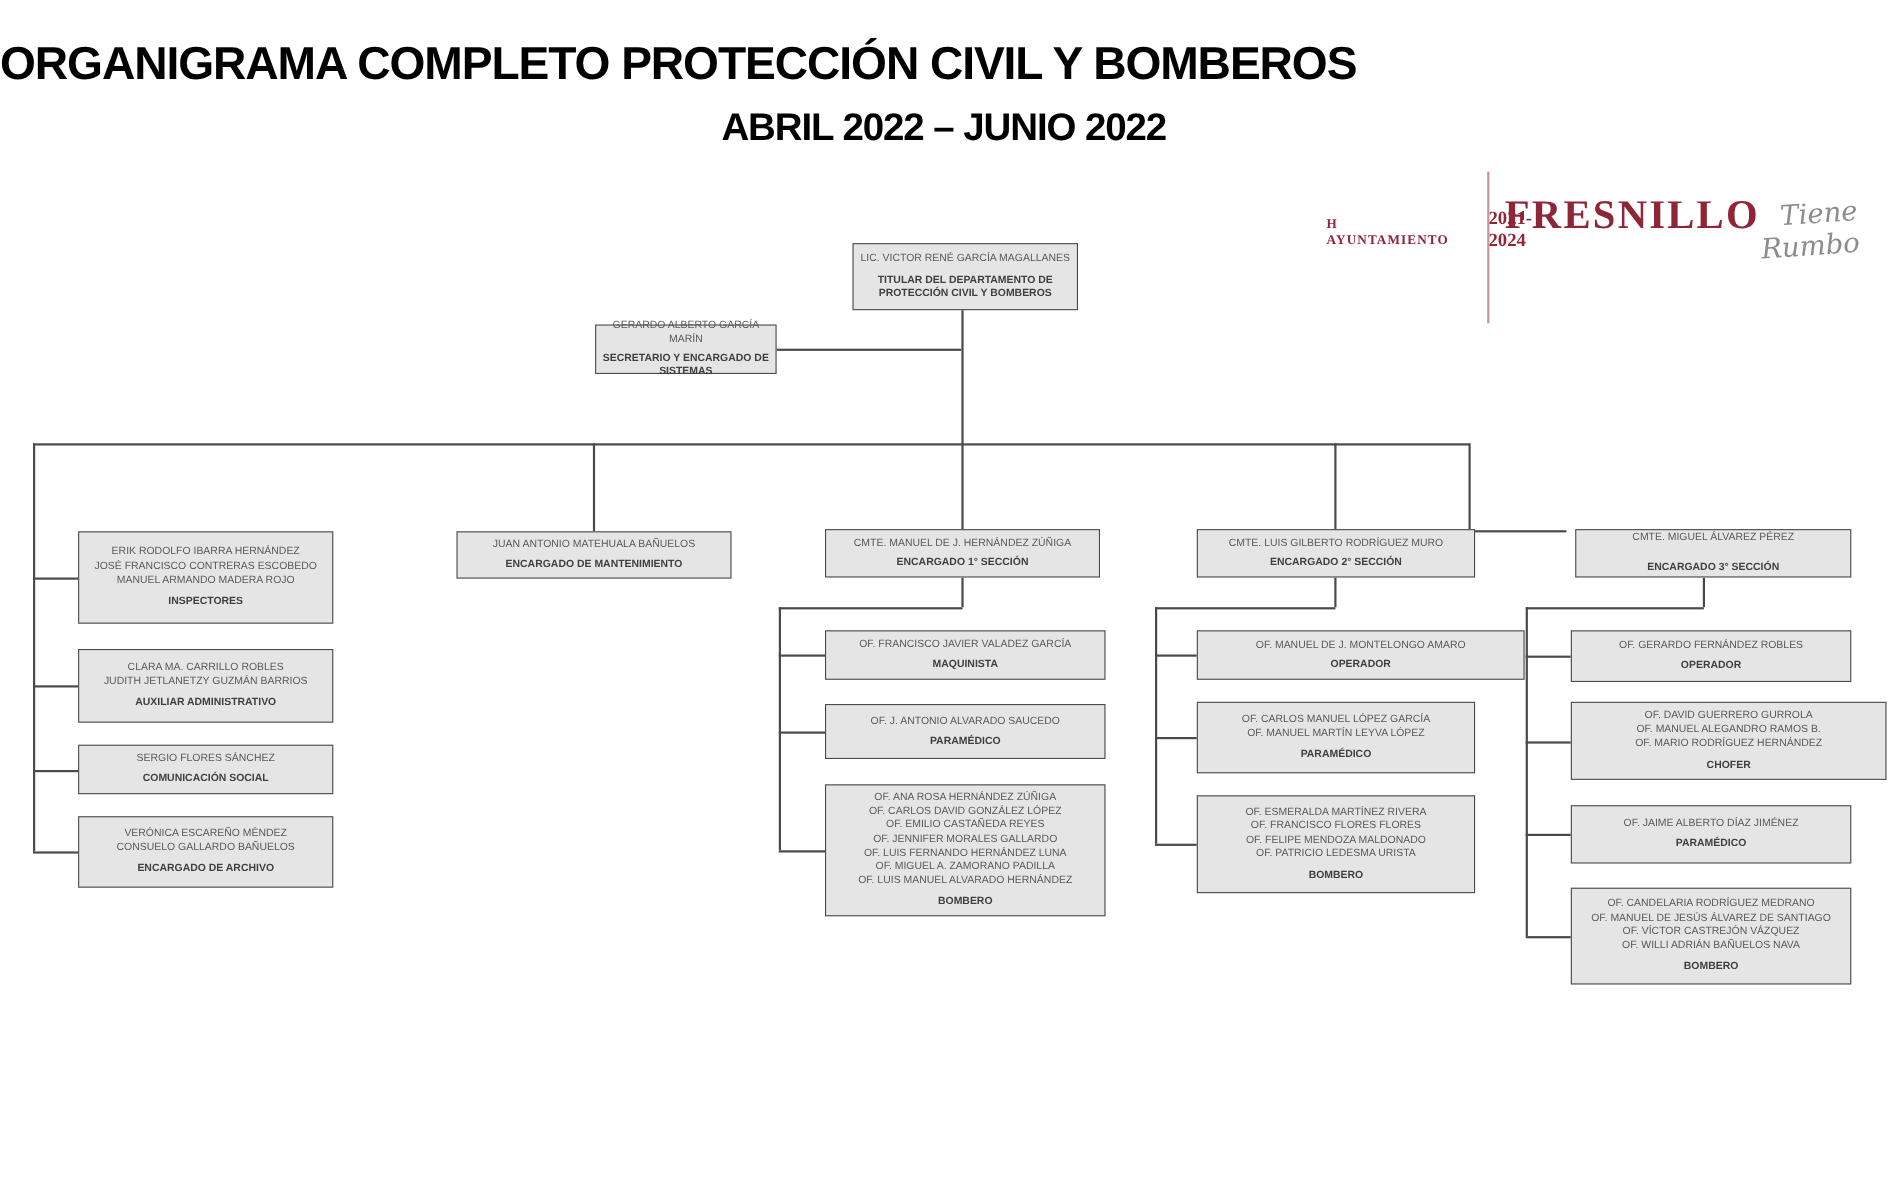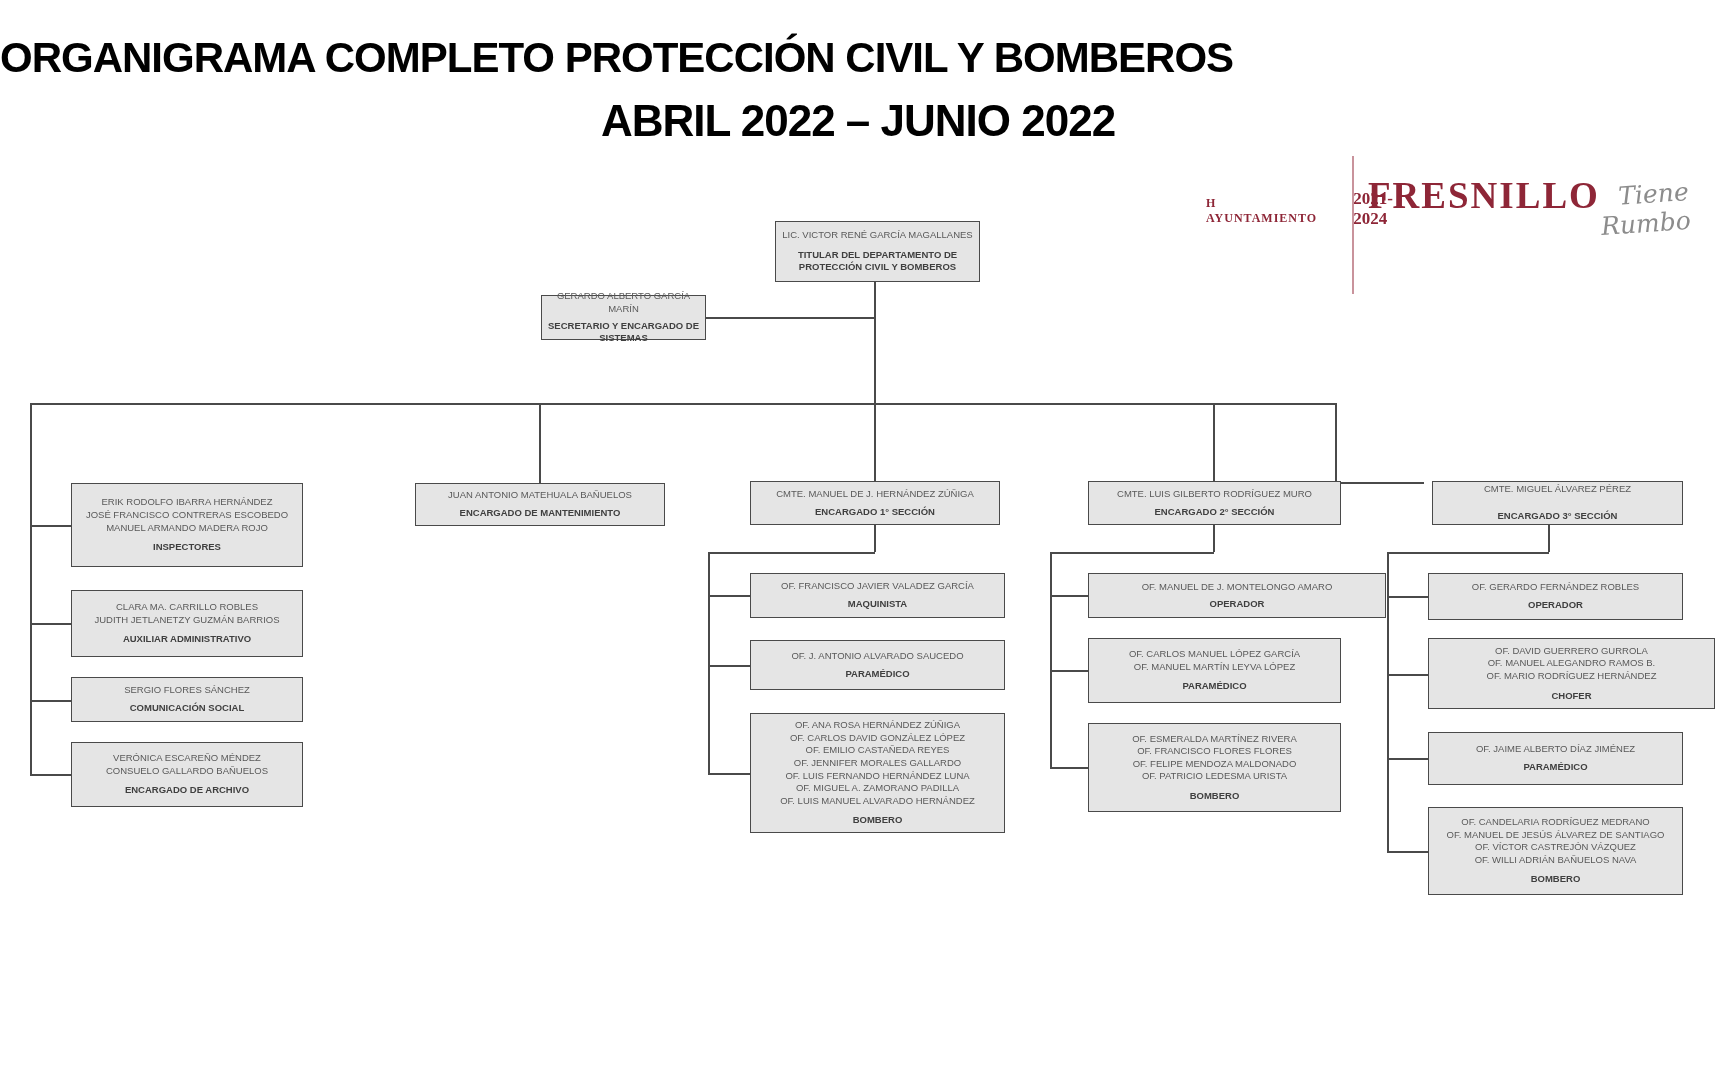--- a/index.html
+++ b/index.html
@@ -1,21 +1,21 @@
 <!DOCTYPE html>
 <html><head>
 <meta charset="utf-8">
 <style>
   html,body{margin:0;padding:0;background:#fff;}
   #canvas{position:relative;width:1716px;height:1088px;background:#ffffff;overflow:hidden;
           font-family:"Liberation Sans",sans-serif;}
   .title1{position:absolute;top:34px;left:0;width:1716px;text-align:left;
           font-size:42px;font-weight:bold;letter-spacing:-1px;color:#000;}
   .title2{position:absolute;top:96px;left:0;width:1716px;text-align:center;
-          font-size:44px;font-weight:bold;letter-spacing:-1px;color:#000;}
+          font-size:35px;font-weight:bold;letter-spacing:-1px;color:#000;}
   
   .node{position:absolute;box-sizing:border-box;border:1.5px solid #4a4a4a;background:#e5e5e5;
         display:flex;flex-direction:column;align-items:center;justify-content:center;
         text-align:center;padding:2px 4px;gap:7px;}
   .names{white-space:pre-line;font-size:9.5px;line-height:1.32;color:#595959;}
   .role{white-space:pre-line;font-size:9.5px;line-height:1.32;font-weight:bold;color:#3f3f3f;}
   
   .hl,.vl{position:absolute;background:#4a4a4a;}
   .hl{height:1.5px;} .vl{width:1.5px;}
   

